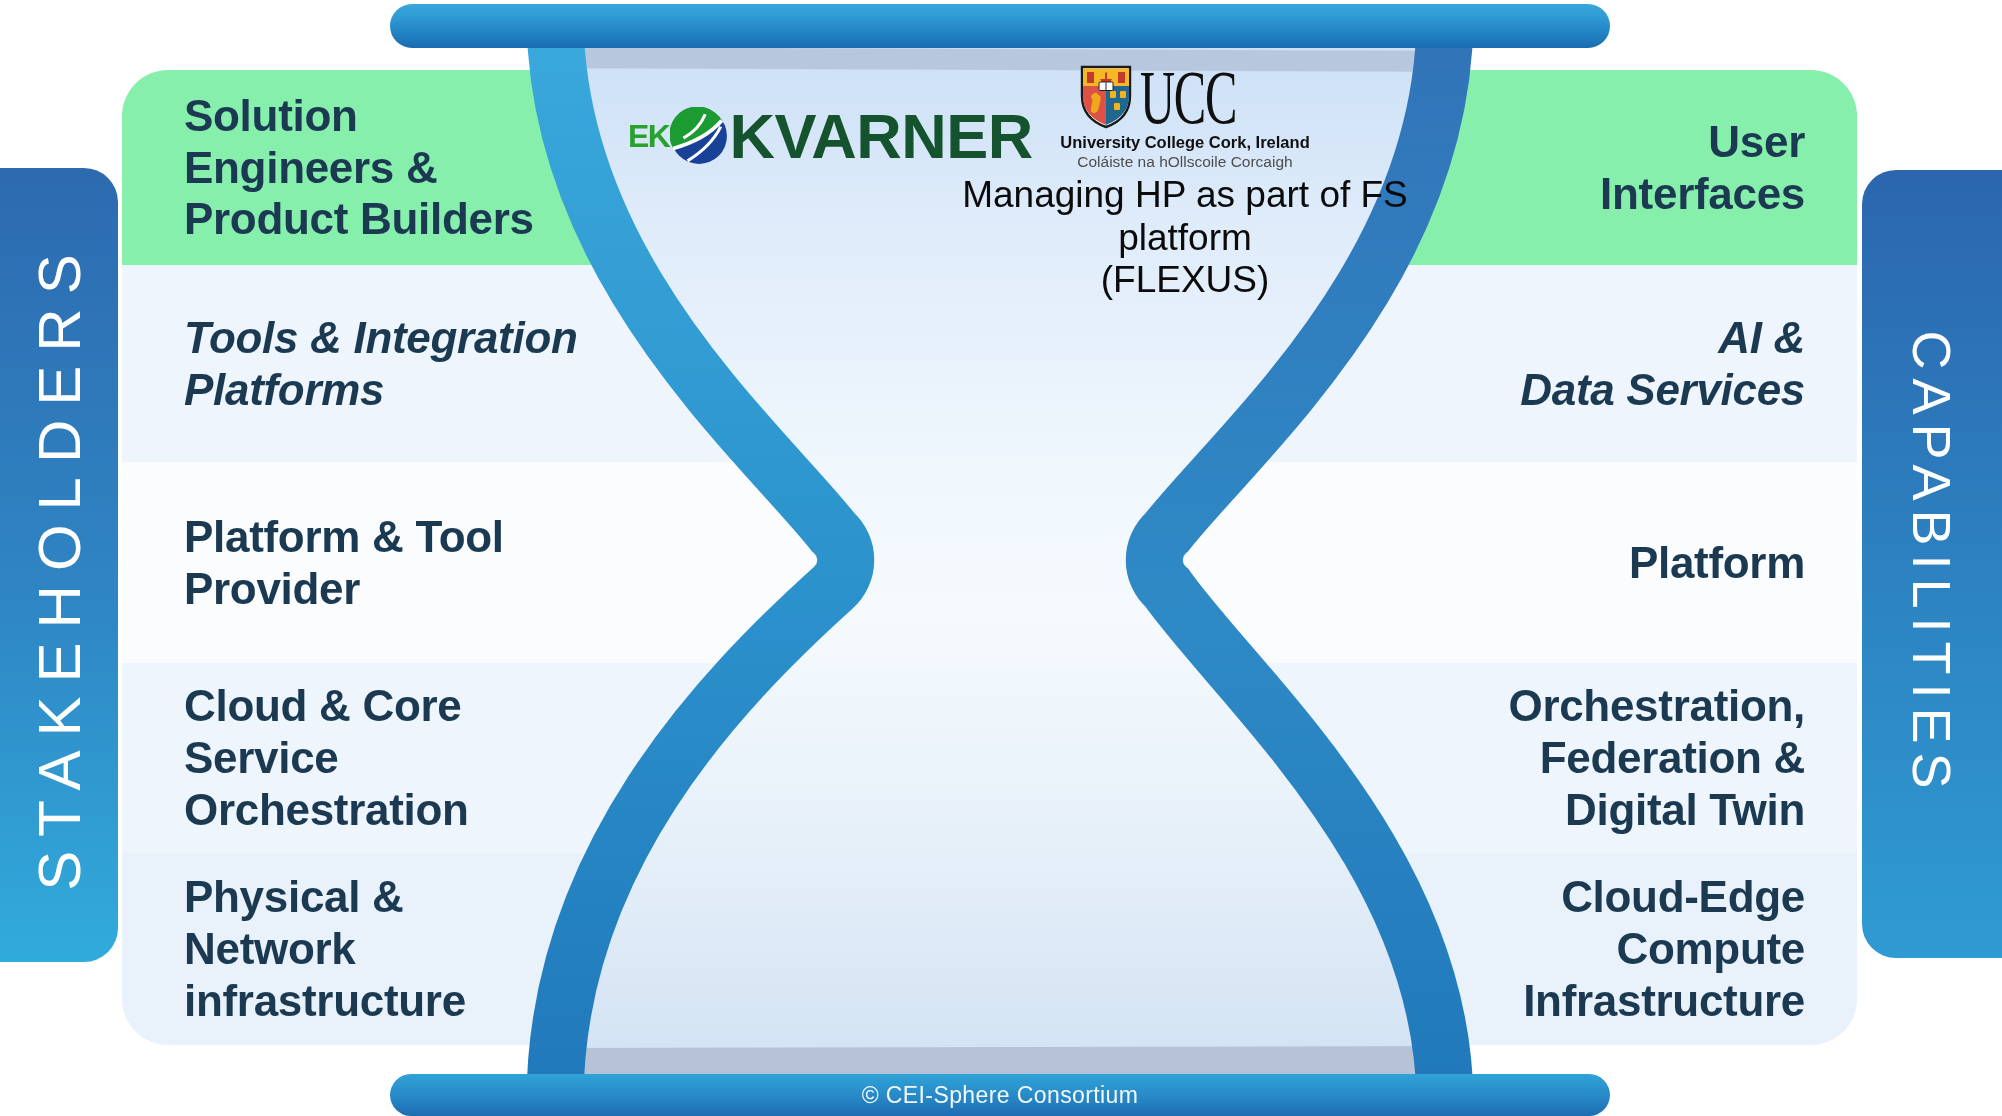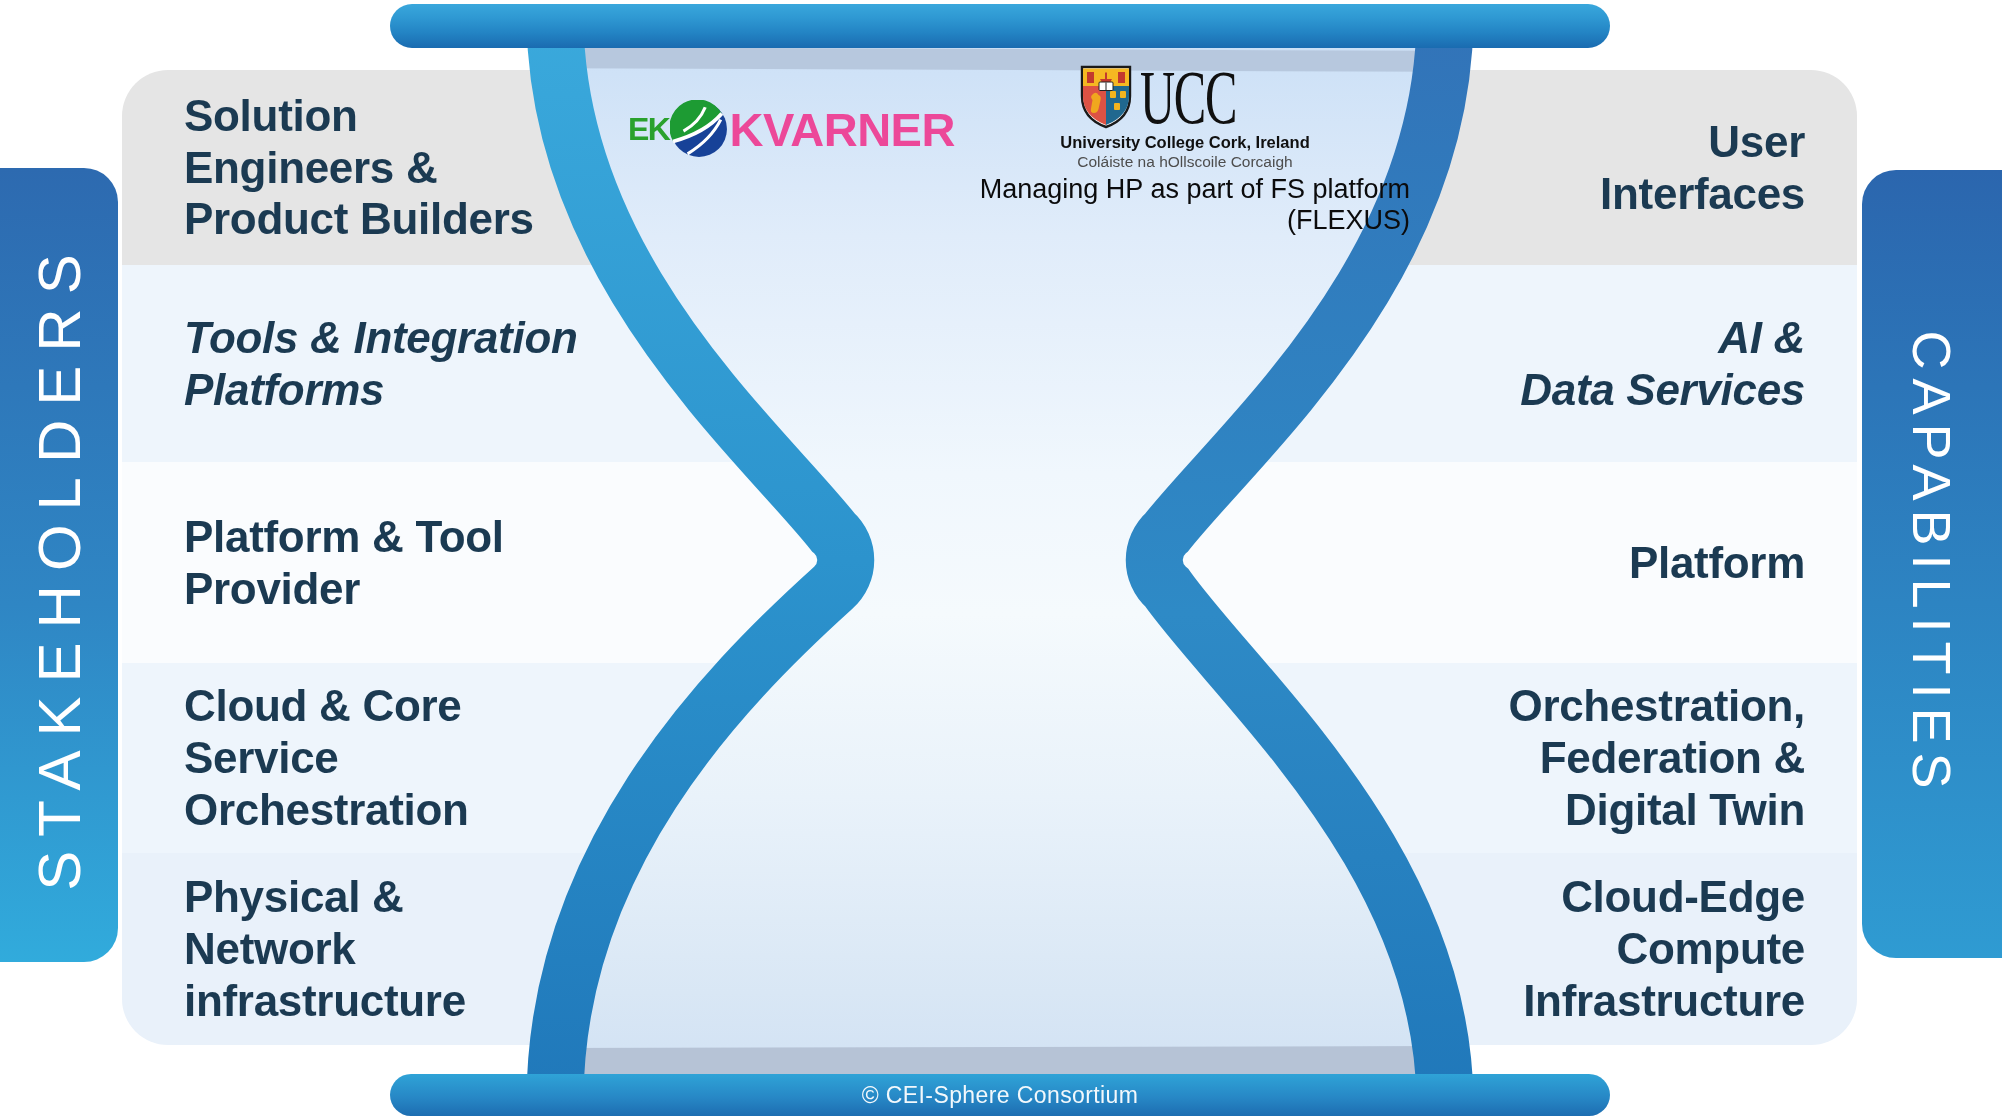--- a/index.html
+++ b/index.html
@@ -7,21 +7,21 @@
     position:relative; width:2002px; height:1116px; overflow:hidden;
     font-family:"Liberation Sans", sans-serif; background:#ffffff;
   }
   
   .bands {
     position:absolute; left:122px; top:70px; width:1735px; height:975px;
     border-radius:46px; overflow:hidden; z-index:1;
   }
   .band { position:relative; display:flex; justify-content:space-between; align-items:center;
           box-sizing:border-box; padding:0 52px 0 62px; }
-  .b1 { height:195px; background:#e5e5e5; }
+  .b1 { height:195px; background:#86efac; }
   .b2 { height:197px; background:#eef5fc;font-style:italic; }
   .b3 { height:201px; background:#fafcfe; }
   .b4 { height:190px; background:#eef5fc; }
   .b5 { height:192px; background:#e9f1fa; }
   .lbl { font-size:44px; font-weight:600; color:#1b3a52; line-height:1.18;
          letter-spacing:-0.3px; white-space:pre-line; }
   .lbl.right { text-align:right; }
   
   .rail { position:absolute; z-index:3; display:flex; align-items:center; justify-content:center; }
   .rail-left {
@@ -45,31 +45,31 @@
   .bottombar {
     position:absolute; z-index:4; left:390px; top:1074px; width:1220px; height:42px; border-radius:21px;
     background:linear-gradient(180deg,#2fa3d7 0%, #2788c6 55%, #1d6db1 100%);
     display:flex; align-items:center; justify-content:center;
   }
   .bottombar span { color:#f2f8fc; font-size:23px; letter-spacing:0.4px; }
   
   .hdr { position:absolute; z-index:5; }
   .ekok { left:628px; top:100px; display:flex; align-items:center; }
   .ekok .ek { color:#2aa12d; font-size:32px; font-weight:700; letter-spacing:-1.5px; }
-  .ekok .kv { color:#ec4899; font-size:47px; font-weight:700; letter-spacing:-0.5px; }
+  .ekok .kv { color:#14532d; font-size:63px; font-weight:700; letter-spacing:-0.5px; }
   .ekok svg { margin:0 1px; }
   .ucc { left:1070px; top:64px; width:230px; display:flex; flex-direction:column; align-items:center; }
   .ucc-row { display:flex; align-items:center; height:66px; }
   .ucc-word { display:inline-block; font-family:"Liberation Serif", serif; font-size:76px; line-height:0.9;
               font-weight:500; color:#101010; letter-spacing:-2px; transform:scaleX(0.64);
               transform-origin:left center; margin-left:7px; }
   .ucc-en { font-size:16.5px; font-weight:700; color:#101010; margin-top:3px; white-space:nowrap; }
   .ucc-ga { font-size:15.5px; color:#4d4d4d; margin-top:1px; white-space:nowrap; }
-  .caption { left:960px; top:174px; width:450px; text-align:right; white-space:pre-line;
-             font-size:27px; font-weight:500; color:#0b0b0c; line-height:1.15; }
+  .caption { left:960px; top:174px; width:450px; text-align:center; white-space:pre-line;
+             font-size:37px; font-weight:500; color:#0b0b0c; line-height:1.15; }
 </style>
 </head>
 <body>
 
 <div class="stage">
 
   <div class="bands">
     <div class="band b1">
       <div class="lbl left">Solution
 Engineers &amp;

